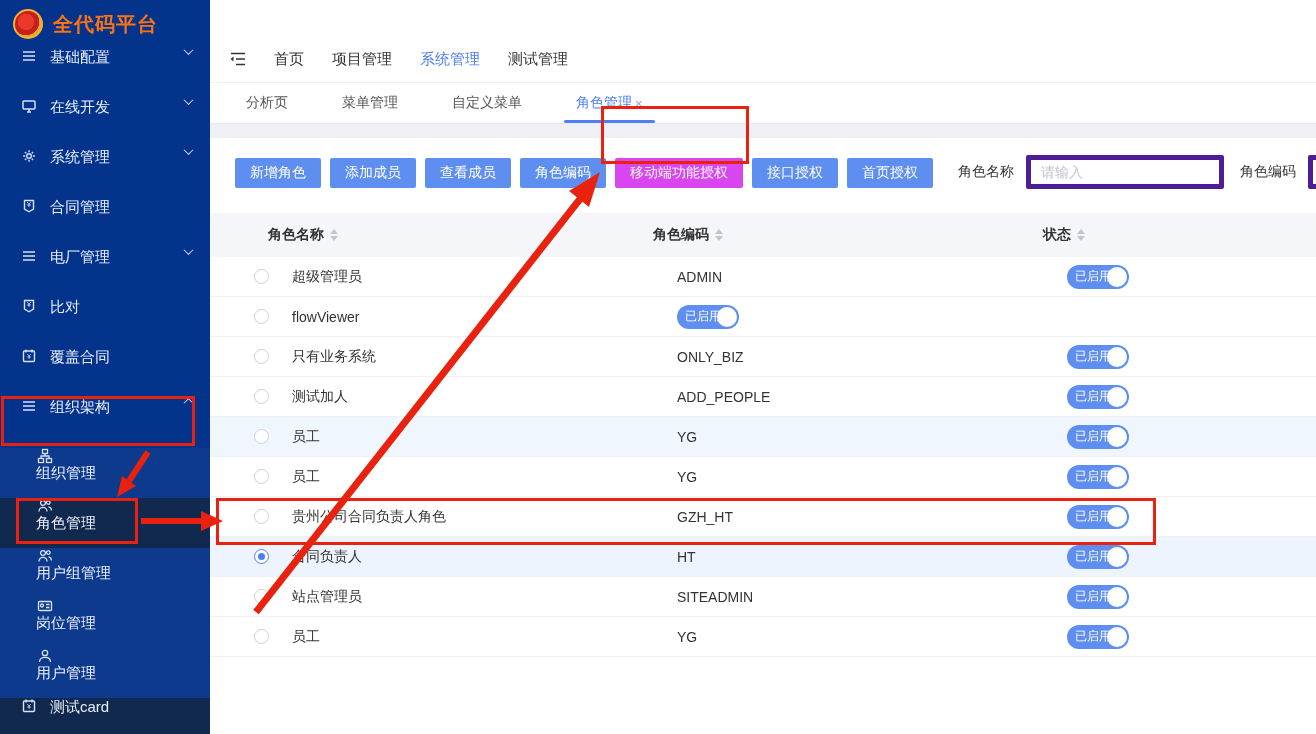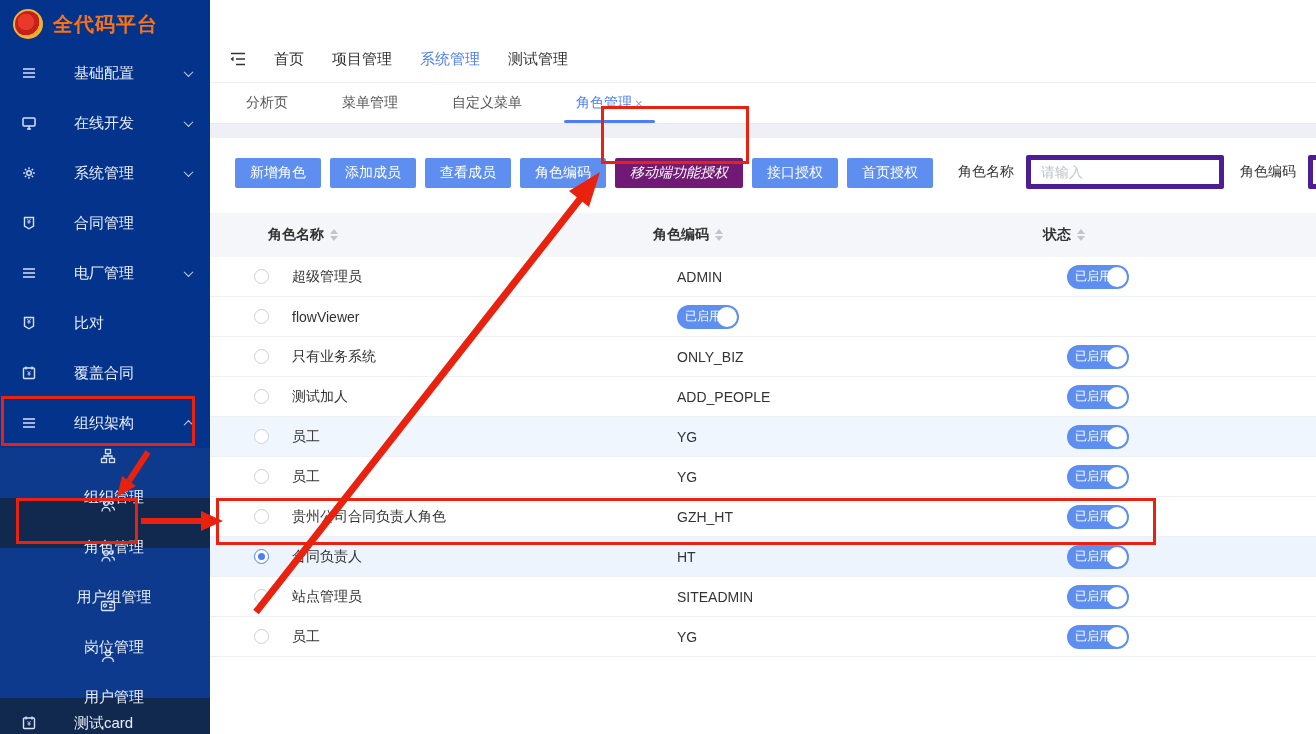--- a/index.html
+++ b/index.html
@@ -5,21 +5,21 @@
   * { margin:0; padding:0; box-sizing:border-box; }
   html,body { width:1316px; height:734px; overflow:hidden; background:#fff;
     font-family:"Liberation Sans","DejaVu Sans",sans-serif; }
   body { position:relative; }
 
   
   .sidebar { position:absolute; left:0; top:0; width:210px; height:734px; background:#04338c; z-index:1; }
   .logo-row { height:48px; display:flex; align-items:center; padding-left:13px; }
   .logo-icon { width:30px; height:30px; border-radius:50%; background:radial-gradient(circle at 42% 42%, #e8392a 0 38%, #c6201a 39% 62%, #f0a62c 63% 100%); border:2px solid #f2b13a; flex:0 0 auto; }
   .logo-title { color:#f97316; font-size:20px; font-weight:bold; margin-left:10px; letter-spacing:1px; }
-  .mi { height:50px; display:flex; align-items:center; padding:0 18px 0 20px; color:#e8eefb; font-size:15px; cursor:pointer;gap:24px; }
+  .mi { height:50px; display:flex; padding:0 18px 0 20px; color:#e8eefb; font-size:15px; cursor:pointer; }
   .mi.sub { padding-left:36px; background:#0d3a8c;flex-direction:column; }
   .mi.dark { background:#12294f; }
   .mi .ic { width:18px; height:16px; margin-right:12px; display:inline-flex; align-items:center; justify-content:center; flex:0 0 auto; }
   .mi .ic svg { width:16px; height:16px; }
   .chev { width:7px; height:7px; border-right:1.6px solid #cfd9f0; border-bottom:1.6px solid #cfd9f0; margin-left:auto; }
   .chev.down { transform:rotate(45deg) translate(-1px,-1px); }
   .chev.up { transform:rotate(-135deg) translate(-1px,-1px); }
 
   
   .main { position:absolute; left:210px; top:0; width:1288px; height:734px; background:#fff; overflow:hidden;margin-top:36px; }
@@ -30,21 +30,21 @@
   .tabbar { height:41px; display:flex; align-items:stretch; padding-left:32px; border-bottom:1px solid #e9e9e9; }
   .tab { display:flex; align-items:center; font-size:14px; color:#555; margin-right:46px; position:relative; cursor:pointer; padding:0 4px; }
   .tab.active { color:#4d7ef7; }
   .tab.active::after { content:""; position:absolute; left:-8px; right:-8px; bottom:0; height:3px; background:#4d7ef7; border-radius:2px; }
   .tab .close { margin-left:3px; font-size:13px; color:#7da3f8; }
   .grayband { height:14px; background:#eef0f5; }
 
   .toolbar { position:relative; height:75px; }
   .btns { padding:20px 0 0 25px; display:flex; }
   .btn { background:#5e8ff0; color:#fff; font-size:14px; height:30px; padding:0 15px; border:none; border-radius:2px; margin-right:9px; cursor:pointer; font-family:inherit; white-space:nowrap; }
-  .btn.highlight { background:#701a75;font-style:italic; }
+  .btn.highlight { background:#d946ef; }
   .search { position:absolute; left:748px; top:17px; display:flex; align-items:center; white-space:nowrap; }
   .search label { font-size:14px; color:#333; margin-right:12px; }
   .search input { height:34px; border:5px solid #4c1d95; border-radius:2px; padding:0 10px; font-size:14px; color:#333; outline:none; font-family:inherit; }
   .search input::placeholder { color:#bfc4cc; }
   .in-name { width:198px; }
   .in-code { width:130px; }
   .lbl-code { margin-left:16px; }
 
   
   .grid { display:grid; grid-template-columns:38px 385px 390px 1fr; align-items:center; padding-left:20px; }

